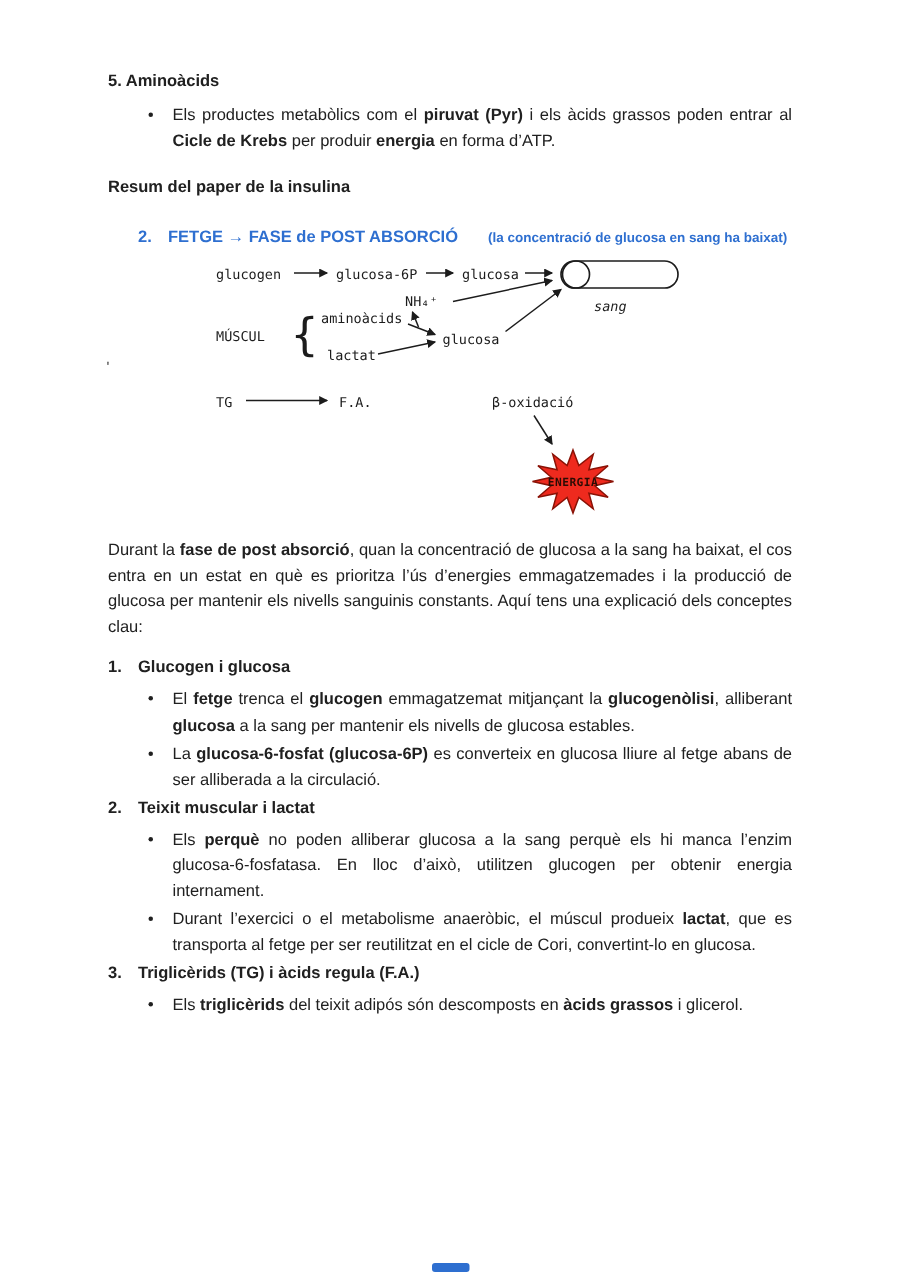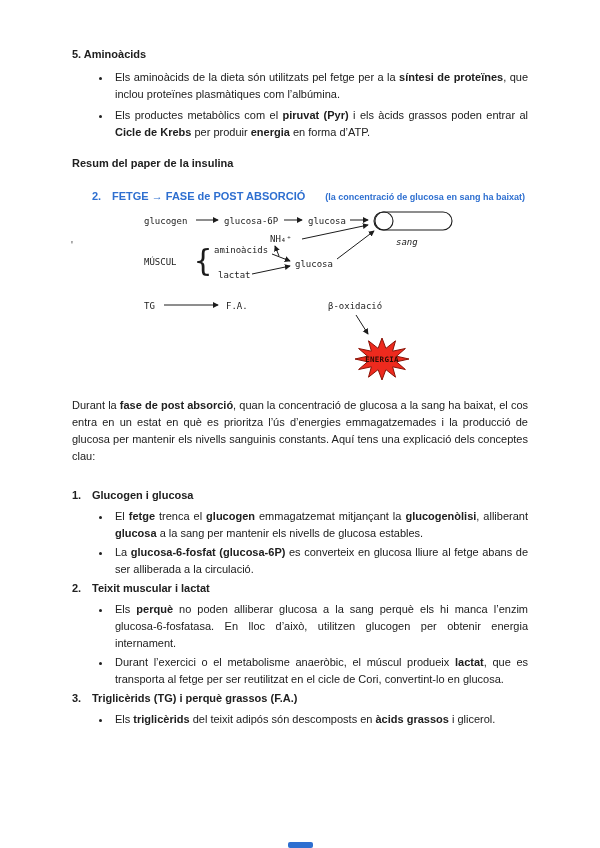--- a/index.html
+++ b/index.html
@@ -32,37 +32,34 @@
   .diagram-wrap{margin:4px 0 6px 72px}
   .diagram-wrap svg{display:block}
   .dg-label{font-family:"DejaVu Sans Mono",monospace;font-size:9px;fill:#1c1c1c}
   .dg-label.caps{font-size:9px}
   .dg-label.it{font-style:italic}
   .dg-line{stroke:#1c1c1c;stroke-width:1;fill:none}
   .dg-shape{stroke:#1c1c1c;stroke-width:1.1;fill:none}
   .star{fill:var(--energy-red);stroke:#8a1206;stroke-width:1}
   .star-label{font-family:"DejaVu Sans Mono",monospace;font-size:7.5px;font-weight:bold;fill:#2b0c04;letter-spacing:.3px}
   .brace{font-family:"DejaVu Sans Mono",monospace;font-size:30px;fill:#1c1c1c}
-  .intro{margin:12px 0 21px 0;text-align:justify}
+  .intro{margin:12px 0 10px 0;text-align:justify}
   .numlist{margin-top:10px}
   .nitem{margin-bottom:2px}
   .nhead{display:flex;font-weight:bold}
   .nhead .num{width:20px;flex:none}
   .stray-mark{position:absolute;left:71px;top:238px;font-size:10px;color:#444}
   .peek{position:absolute;left:288px;top:842px;width:25px;height:6px;border-radius:2px;background:var(--accent-blue)}
 </style>
 </head>
 <body>
 
 <div class="page">
 
   <div class="sec-head first">5. Aminoàcids</div>
-  <ul class="bullets">
-    <li>Els aminoàcids de la dieta són utilitzats pel fetge per a la <b>síntesi de proteïnes</b>, que inclou proteïnes plasmàtiques com l’albúmina.</li>
-  </ul>
 
   <ul class="bullets">
     <li>Els productes metabòlics com el <b>piruvat (Pyr)</b> i els àcids grassos poden entrar al <b>Cicle de Krebs</b> per produir <b>energia</b> en forma d’ATP.</li>
   </ul>
 
   <div class="sec-head">Resum del paper de la insulina</div>
 
   <div class="blue-head">
     <span class="num">2.</span>
     <span>FETGE → FASE de POST ABSORCIÓ</span>
@@ -132,21 +129,21 @@
       </div>
       <ul class="bullets">
         <li>Els <b>perquè</b> no poden alliberar glucosa a la sang perquè els hi manca l’enzim glucosa-6-fosfatasa. En lloc d’això, utilitzen glucogen per obtenir energia internament.</li>
         <li>Durant l’exercici o el metabolisme anaeròbic, el múscul produeix <b>lactat</b>, que es transporta al fetge per ser reutilitzat en el cicle de Cori, convertint-lo en glucosa.</li>
       </ul>
     </div>
 
     <div class="nitem">
       <div class="nhead">
         <span class="num">3.</span>
-        <span>Triglicèrids (TG) i perquè grassos (F.A.)</span>
+        <span>Triglicèrids (TG) i àcids regula (F.A.)</span>
       </div>
       <ul class="bullets">
         <li>Els <b>triglicèrids</b> del teixit adipós són descomposts en <b>àcids grassos</b> i glicerol.</li>
       </ul>
     </div>
 
   </div>
 </div>
 
 <span class="stray-mark">'</span>

